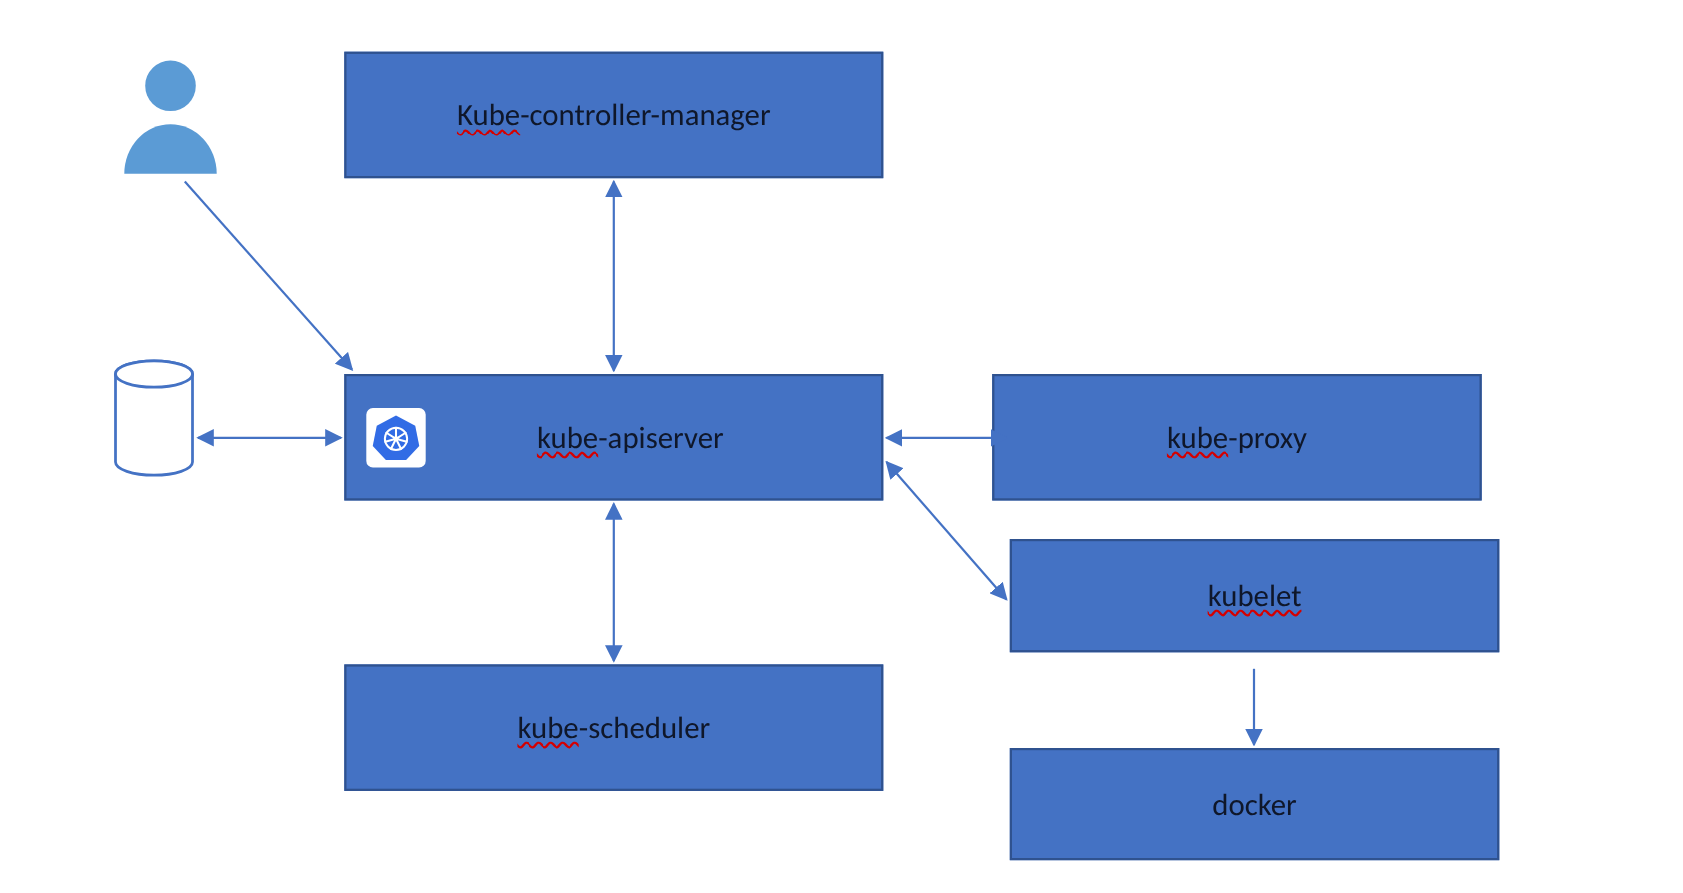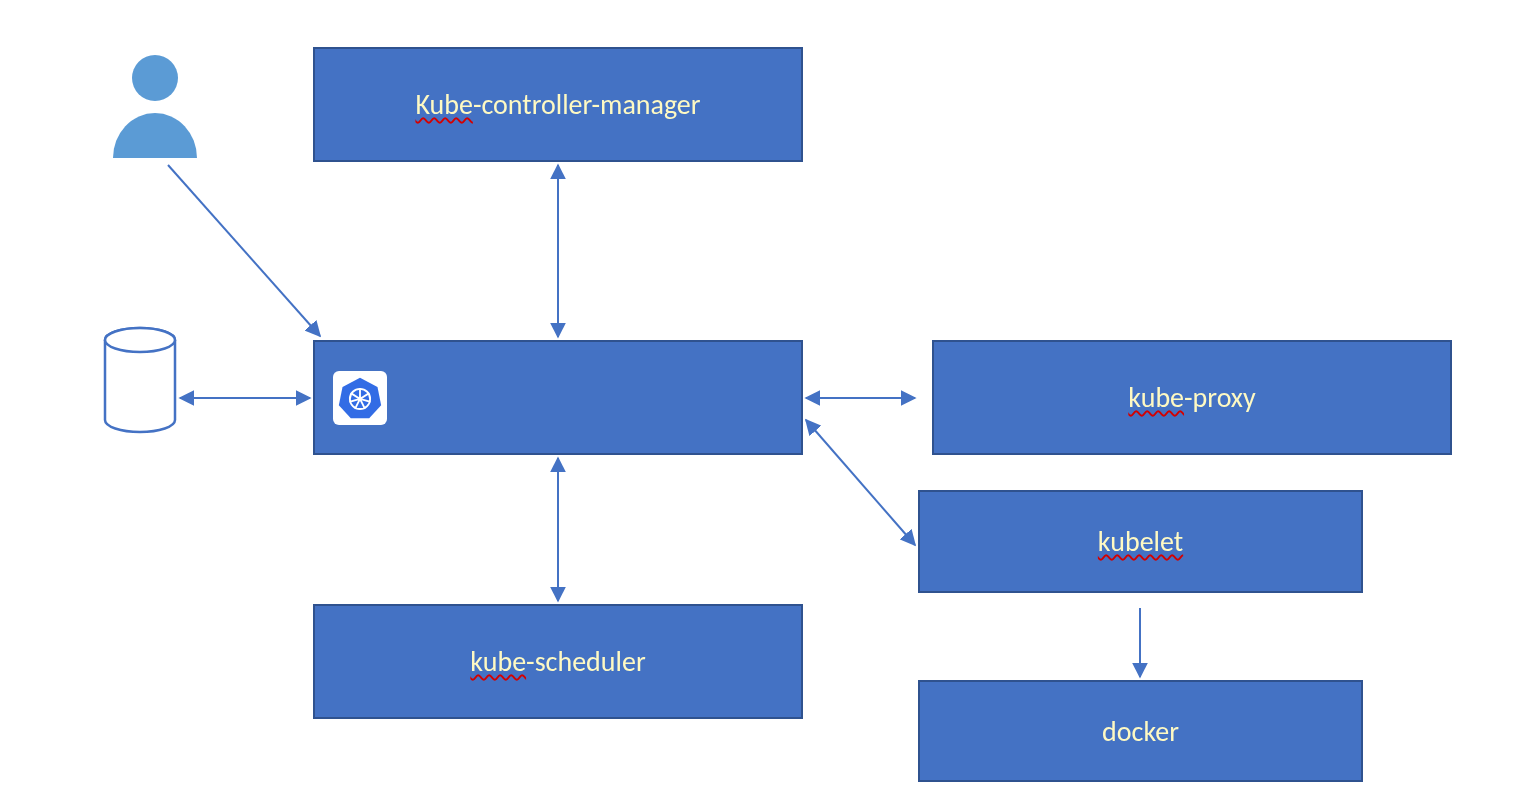--- a/index.html
+++ b/index.html
@@ -9,21 +9,21 @@
     height: 812px;
     background: #ffffff;
     font-family: "Calibri", "Segoe UI", Arial, sans-serif;
     position: relative;
     overflow: hidden;
   }
   .box {
     position: absolute;
     background: #4472c4;
     border: 2px solid #2f528f;
-    color: #fef9c3;
+    color: #0f172a;
     font-size: 28px;
     display: flex;
     align-items: center;
     justify-content: center;
     box-sizing: border-box;
   }
   .box .label {
     text-align: center;
   }
   .underline-wavy {
@@ -47,20 +47,23 @@
 </head>
 <body>
 
 <div class="box" style="left:313px; top:47px; width:490px; height:115px;">
   <span class="label">
     <span class="underline-wavy">Kube</span><span>-controller-manager</span>
   </span>
 </div>
 
 <div class="box" style="left:313px; top:340px; width:490px; height:115px;">
+  <span class="label" style="margin-left:30px;">
+    <span class="underline-wavy">kube</span><span>-apiserver</span>
+  </span>
 
   <span style="position:absolute; left:18px; top:50%; transform:translateY(-50%); width:54px; height:54px; background:#ffffff; border-radius:6px; display:flex; align-items:center; justify-content:center;">
     <svg viewBox="0 0 100 100" width="46" height="46">
       <polygon points="50,6 88,26 96,66 70,94 30,94 4,66 12,26" fill="#326ce5"></polygon>
       <circle cx="50" cy="52" r="22" fill="none" stroke="#ffffff" stroke-width="4"></circle>
       <circle cx="50" cy="52" r="5" fill="#ffffff"></circle>
       <g stroke="#ffffff" stroke-width="4" stroke-linecap="round">
         <line x1="50" y1="52" x2="50" y2="30"></line>
         <line x1="50" y1="52" x2="69" y2="40"></line>
         <line x1="50" y1="52" x2="71" y2="58"></line>
@@ -72,21 +75,21 @@
     </svg>
   </span>
 </div>
 
 <div class="box" style="left:313px; top:604px; width:490px; height:115px;">
   <span class="label">
     <span class="underline-wavy">kube</span><span>-scheduler</span>
   </span>
 </div>
 
-<div class="box" style="left:932px; top:340px; width:520px; height:115px;">
+<div class="box" style="left:902px; top:340px; width:445px; height:115px;">
   <span class="label">
     <span class="underline-wavy">kube</span><span>-proxy</span>
   </span>
 </div>
 
 <div class="box" style="left:918px; top:490px; width:445px; height:103px;">
   <span class="label">
     <span class="underline-wavy">kubelet</span>
   </span>
 </div>

